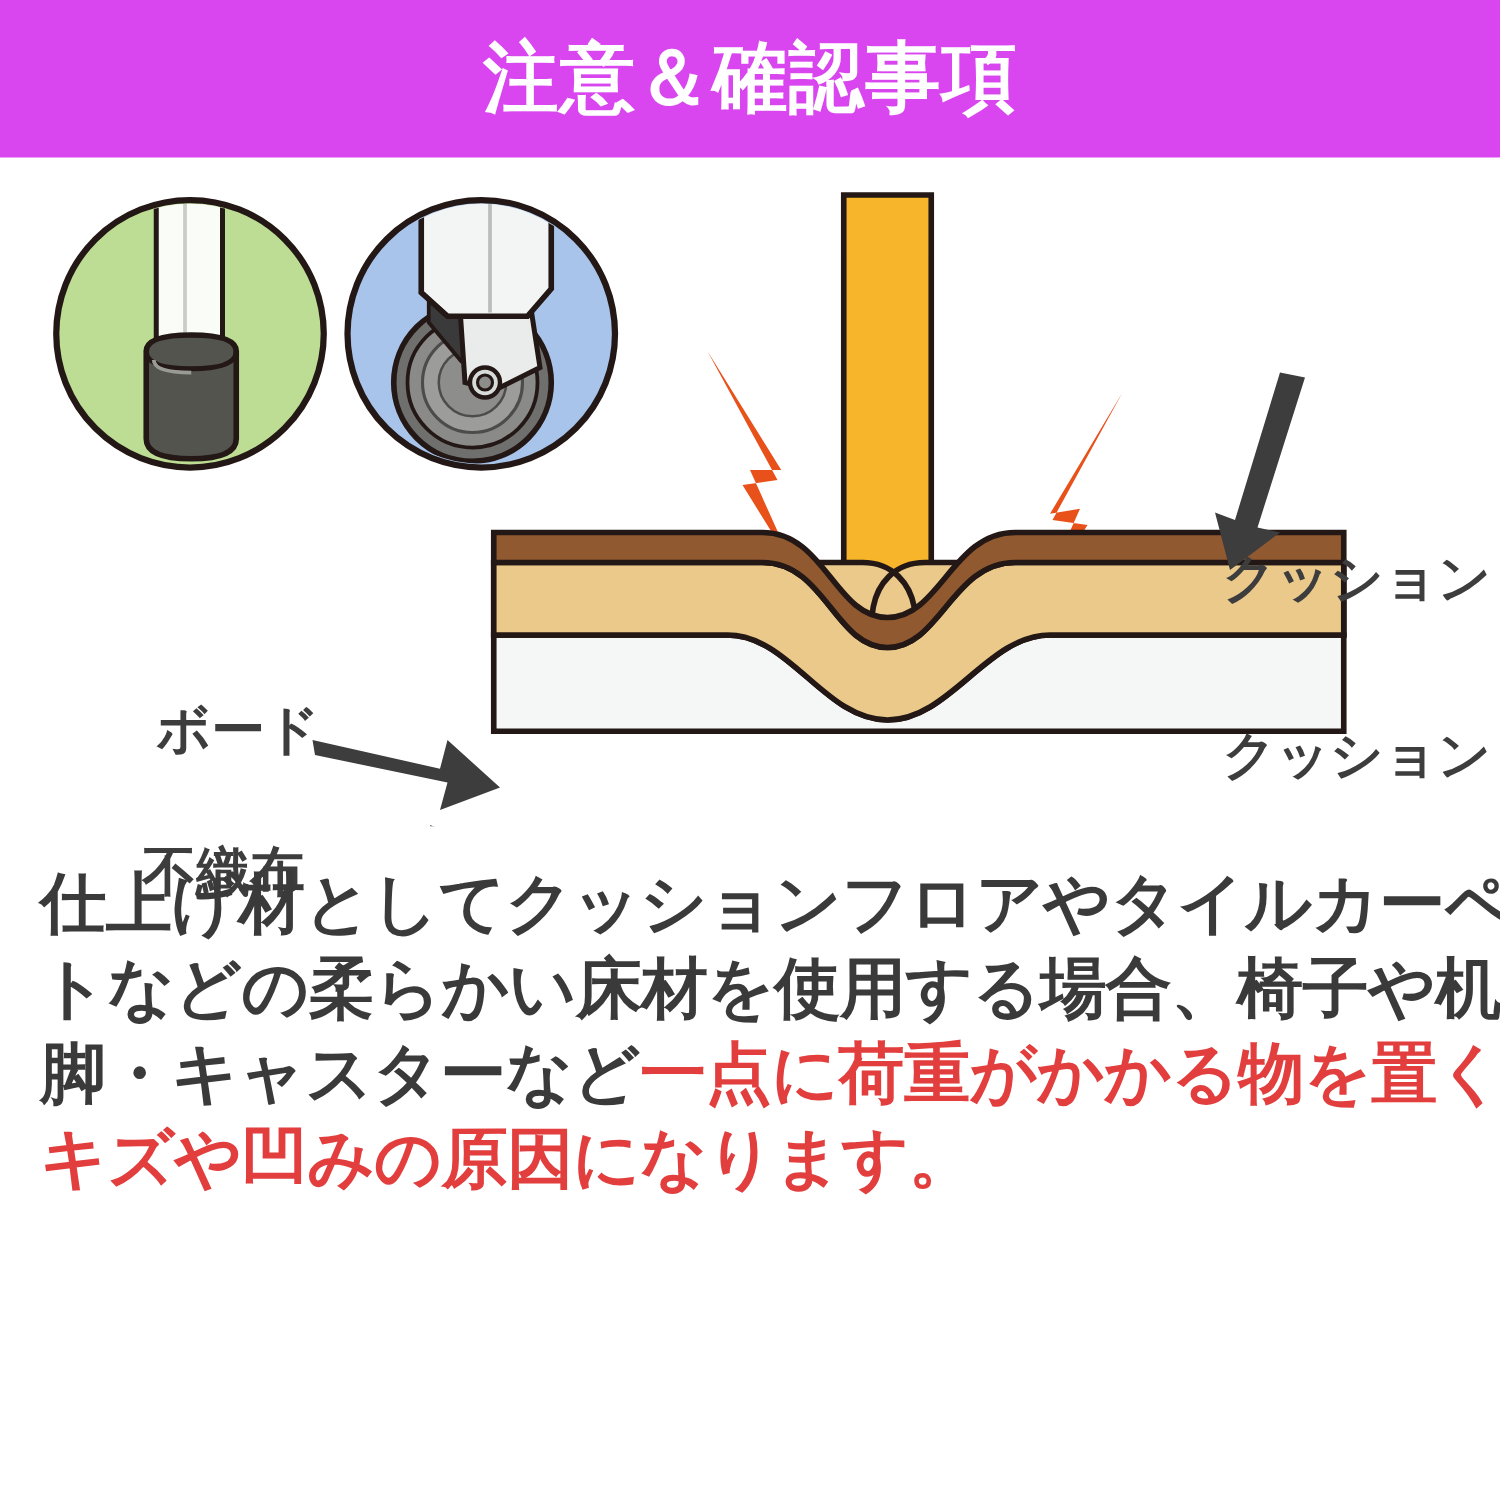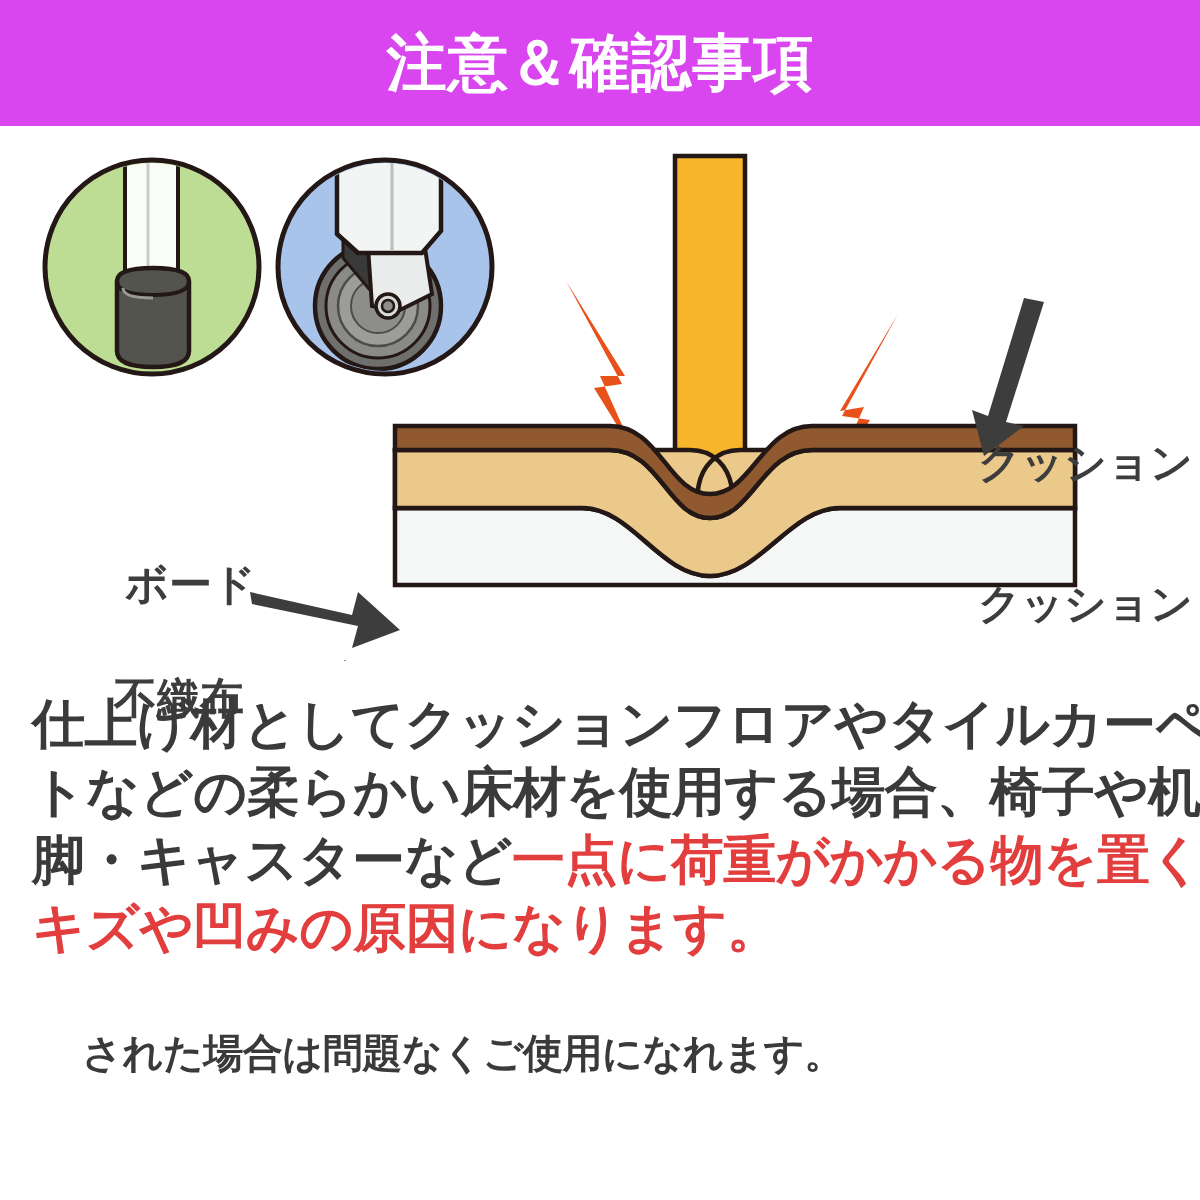--- a/index.html
+++ b/index.html
@@ -205,14 +205,13 @@
 </div>
 
 <div id="body-text">
   <div class="body-line">仕上げ材としてクッションフロアやタイルカーペッ</div>
   <div class="body-line">トなどの柔らかい床材を使用する場合、椅子や机の</div>
   <div class="body-line"><span>脚・キャスターなど</span><span class="accent">一点に荷重がかかる物を置くと、</span></div>
   <div class="body-line line-red">キズや凹みの原因になります。</div>
 </div>
 
 <div id="footnote">
-  <div class="note-line note-indent">された場合は問題なくご使用になれます。</div>
 </div>
 
 </body></html>

